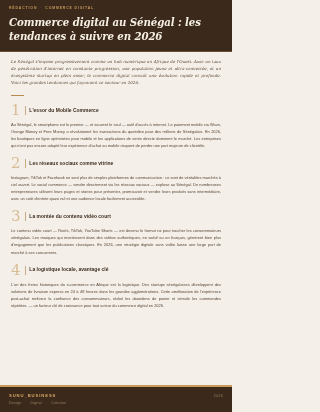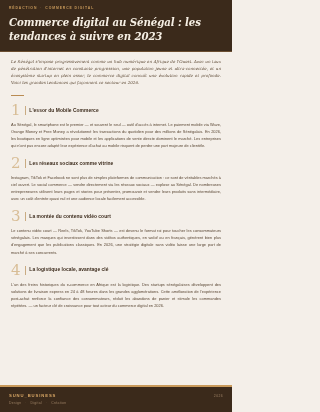--- a/index.html
+++ b/index.html
@@ -142,21 +142,21 @@
 </style>
 </head>
 <body>
 
 <div class="header">
   <div class="breadcrumb">
     <span>RÉDACTION</span>
     <span class="bc-sep">·</span>
     <span>COMMERCE DIGITAL</span>
   </div>
-  <h1 class="title">Commerce digital au Sénégal : les tendances à suivre en 2023</h1>
+  <h1 class="title">Commerce digital au Sénégal : les tendances à suivre en 2026</h1>
 </div>
 
 <div class="intro-wrap">
   <p class="intro">Le Sénégal s'impose progressivement comme un hub numérique en Afrique de l'Ouest. Avec un taux de pénétration d'internet en constante progression, une population jeune et ultra-connectée, et un écosystème startup en plein essor, le commerce digital connaît une évolution rapide et profonde. Voici les grandes tendances qui façonnent ce secteur en 2026.</p>
 </div>
 
 <div class="main">
 
   <div class="rule"></div>
 

